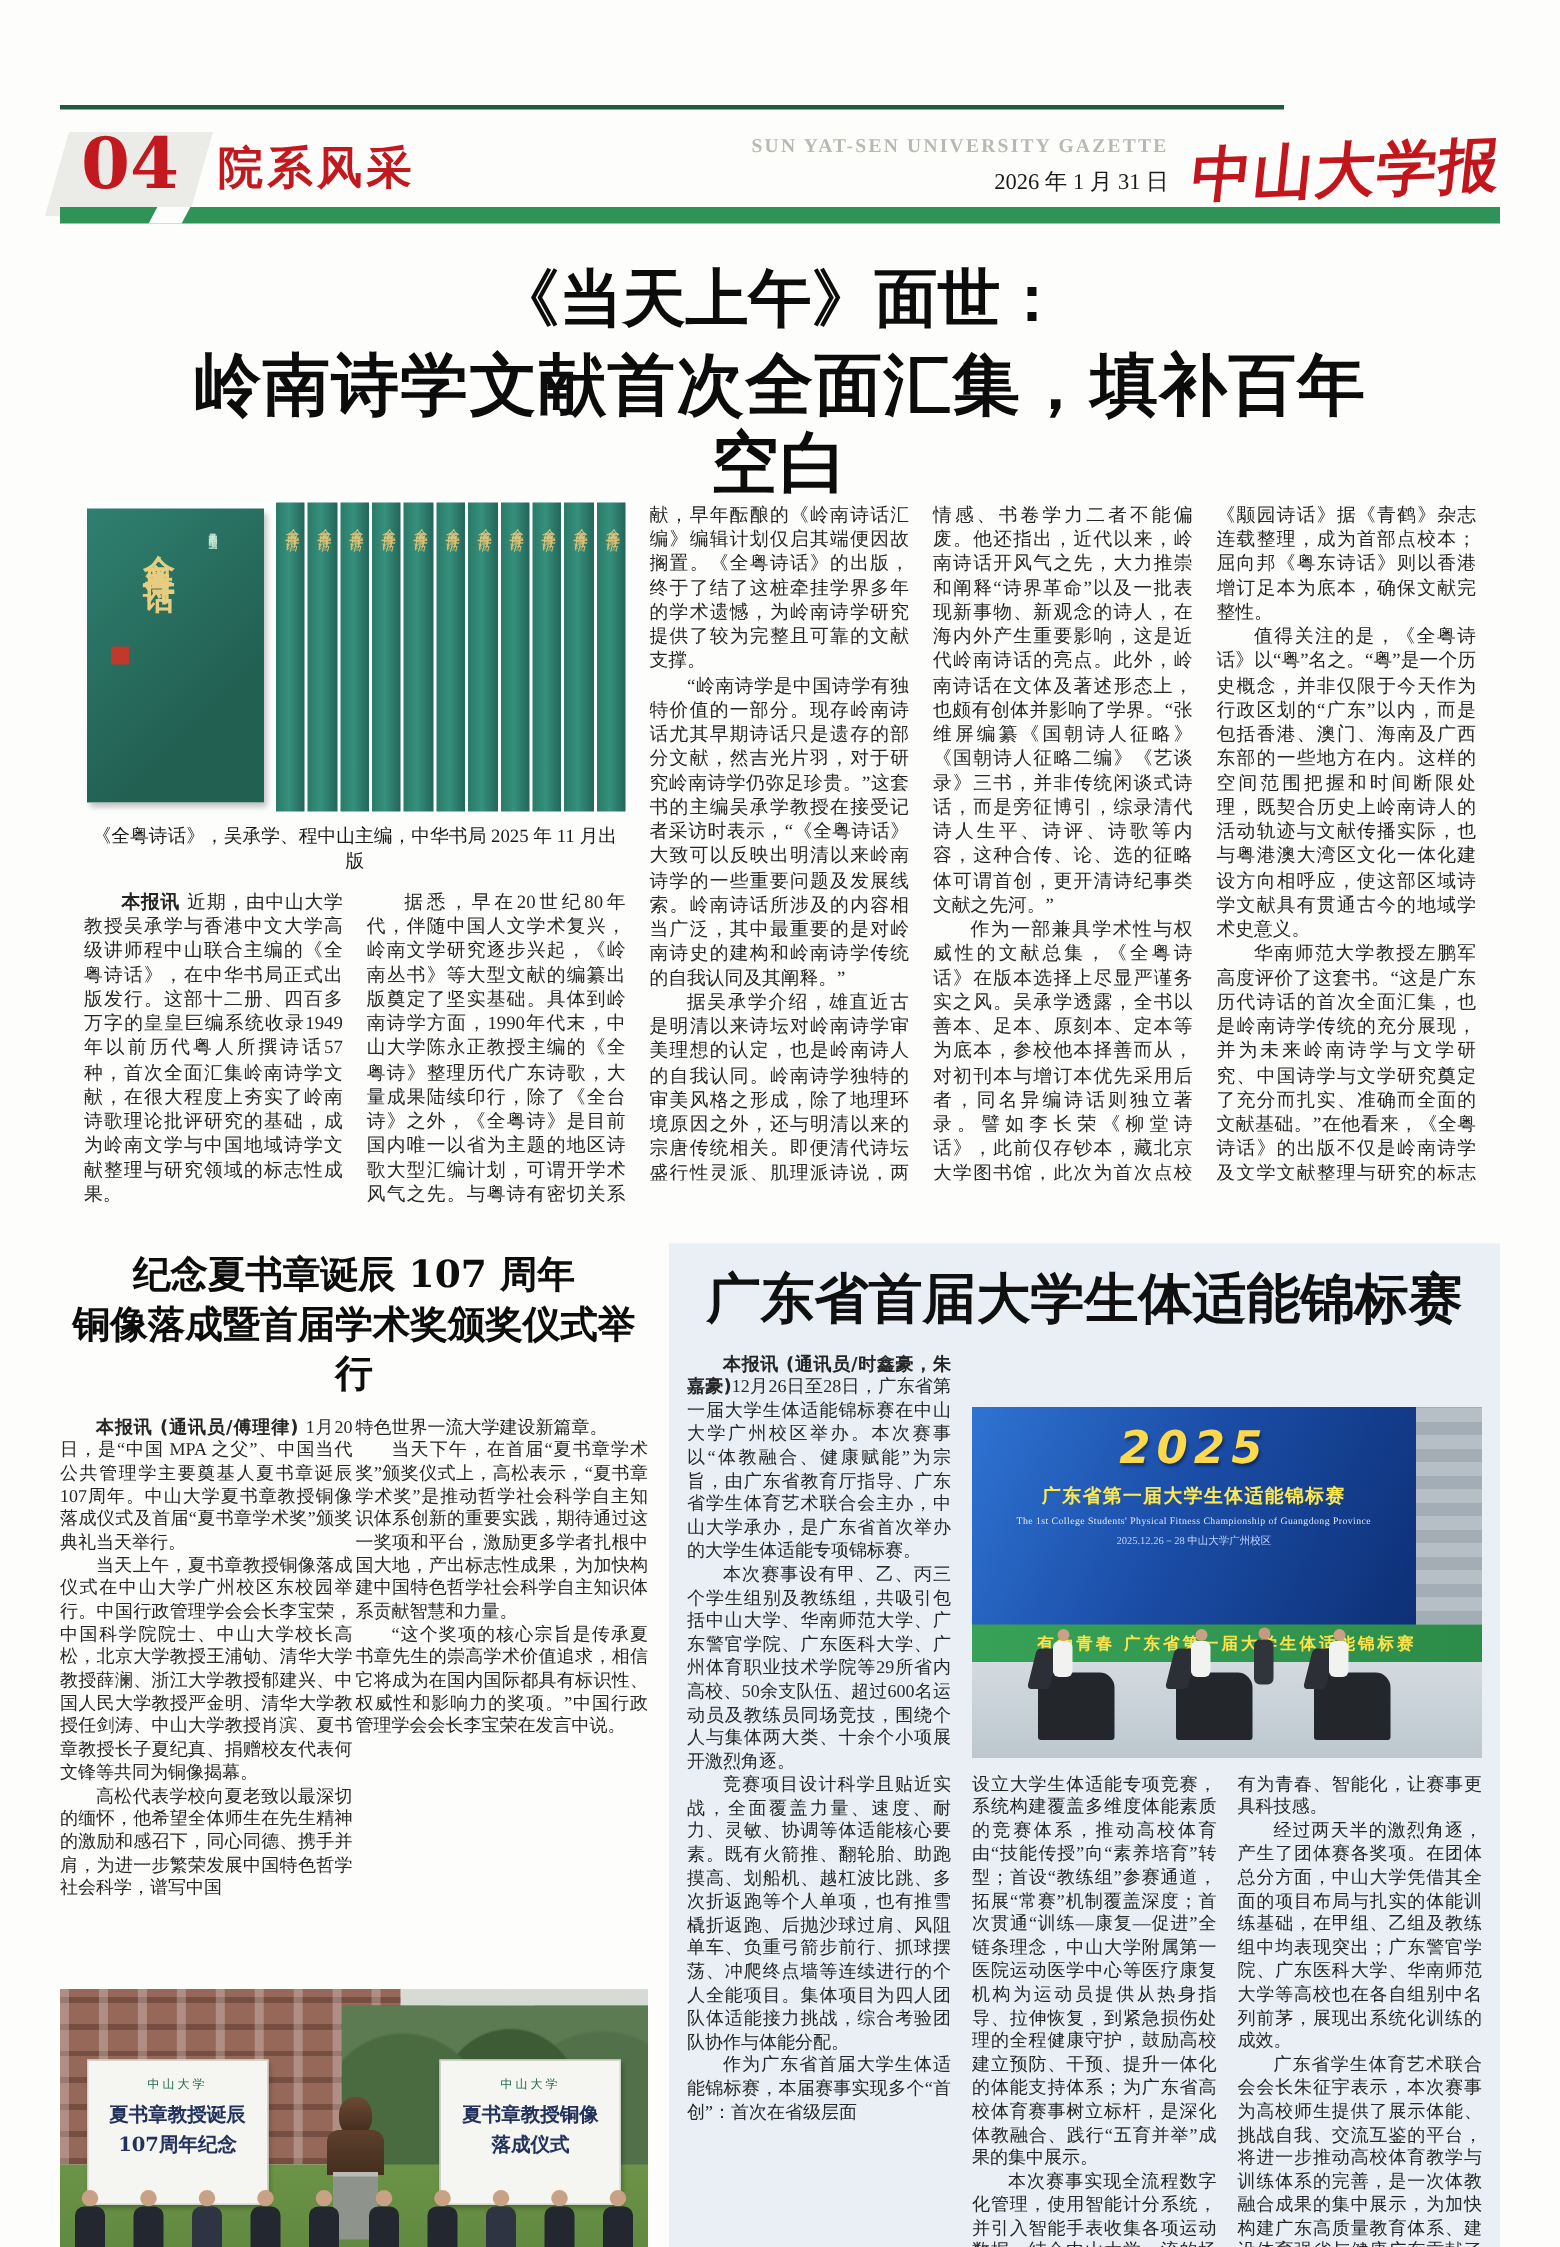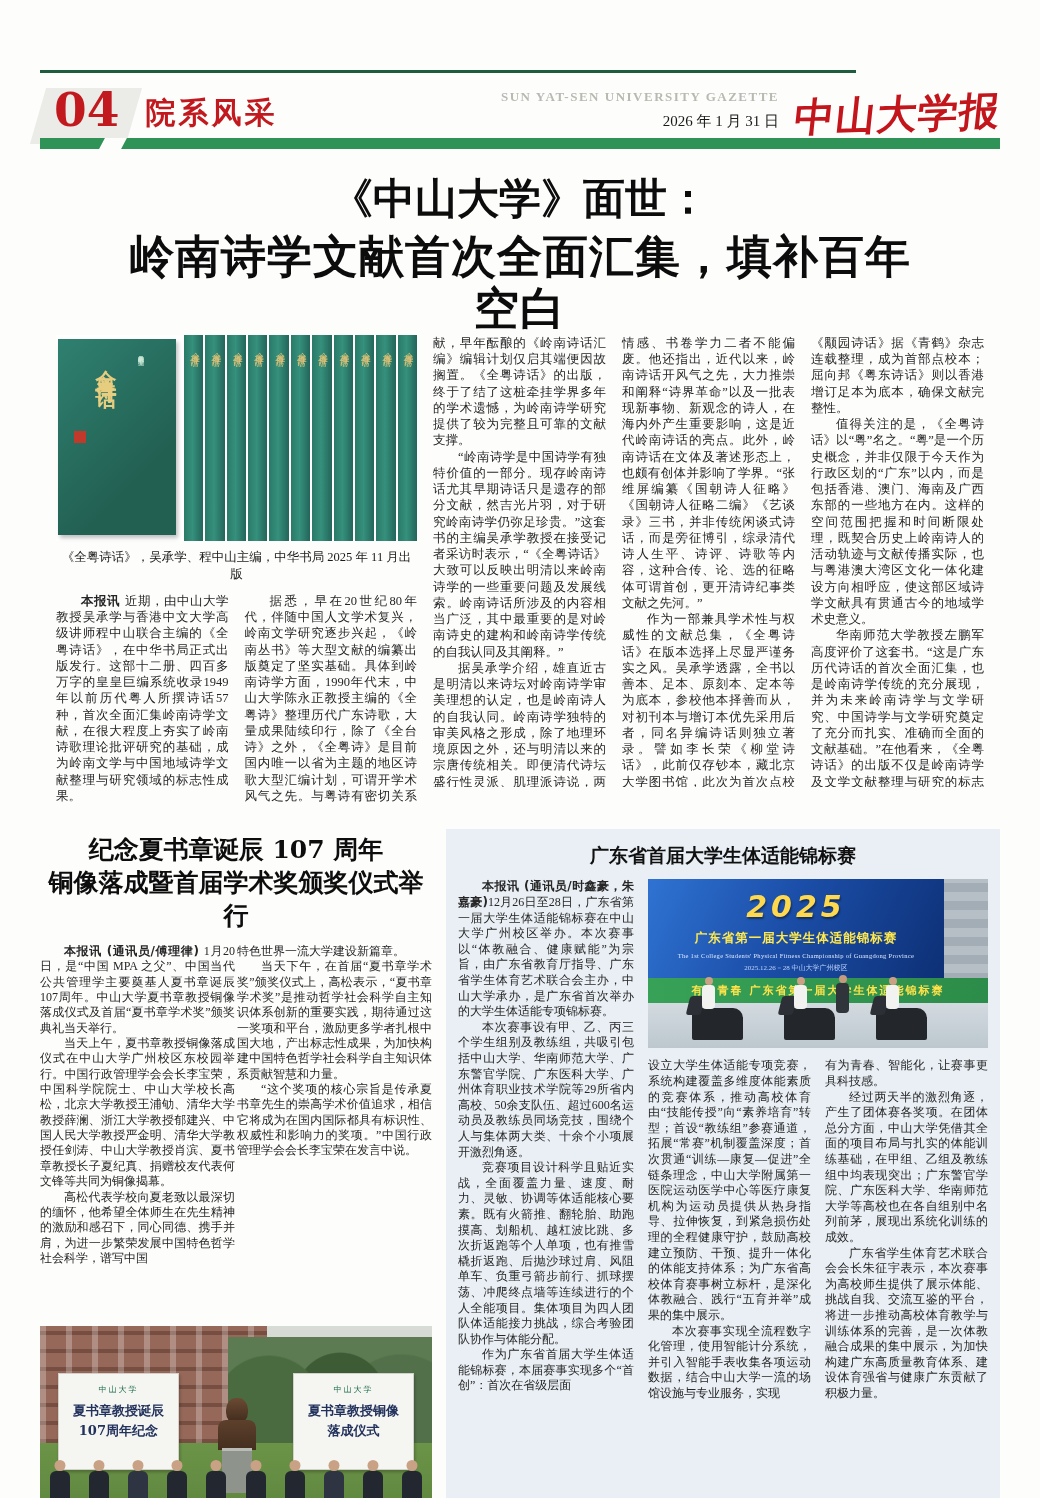--- a/index.html
+++ b/index.html
@@ -98,33 +98,33 @@
              justify-content:space-between;align-items:flex-end;}
   .person{width:7.5%;height:92%;position:relative;}
   .person::before{content:"";position:absolute;top:0;left:50%;transform:translateX(-50%);
                   width:11px;height:11px;border-radius:50%;background:#c9a286;}
   .person::after{content:"";position:absolute;top:11px;left:50%;transform:translateX(-50%);
                  width:20px;height:78%;border-radius:6px 6px 2px 2px;background:#23272f;}
   .person:nth-child(3)::after,.person:nth-child(8)::after{background:#2e3442;}
 
   
   .right-article{flex:1;background:#e9eff5;padding:12px 12px 14px;box-sizing:border-box;}
-  .ra-headline{margin:2px 0 0;text-align:center;font-size:19px;font-weight:900;line-height:1.3;
+  .ra-headline{margin:2px 0 0;text-align:center;font-size:36px;font-weight:900;line-height:1.3;
                color:#101010;font-family:"DejaVu Serif",serif;}
   .ra-headline span{display:block;}
   .ra-body{display:flex;gap:14px;margin-top:12px;}
   .ra-col1{width:176px;flex:none;height:624px;overflow:hidden;}
   .ra-col1 .col{width:100%;}
   .ra-right{flex:1;display:flex;flex-direction:column;min-width:0;}
   .ra-right-cols{display:flex;gap:14px;margin-top:10px;height:374px;overflow:hidden;}
   .ra-right-cols .col{flex:1;min-width:0;}
   .right-article .para{font-size:12px;line-height:1.3;}
 
   
-  .sports-photo{height:169px;position:relative;overflow:hidden;background:#86efac;}
+  .sports-photo{height:234px;position:relative;overflow:hidden;background:#86efac;margin-top:36px;}
   .sp-screen{position:absolute;left:0;top:0;right:13%;height:66%;
              background:linear-gradient(115deg,#2f73d2 0%,#1b4ea8 45%,#0d2f74 100%);
              text-align:center;padding-top:10px;box-sizing:border-box;}
   .sp-year{font-size:30px;font-weight:900;color:#ffd94d;font-style:italic;letter-spacing:4px;
            text-shadow:1px 2px 2px rgba(0,0,0,.4);font-family:"DejaVu Sans",sans-serif;}
   .sp-title-cn{color:#ffe84d;font-size:12.5px;font-weight:bold;margin-top:6px;letter-spacing:1px;}
   .sp-title-en{color:#dfe9ff;font-size:6.5px;margin-top:5px;letter-spacing:.3px;}
   .sp-date{color:#bfd4ff;font-size:7px;margin-top:4px;}
   .sp-stand{position:absolute;right:0;top:0;width:13%;height:66%;
             background:repeating-linear-gradient(0deg,#b6bfc6 0 9px,#a3adb5 9px 18px);}
@@ -170,21 +170,21 @@
         <div class="masthead">中山大学报</div>
       </div>
     </div>
   </div>
   <div class="header-bar">
       <i class="notch"></i>
     </div>
 
   <div class="main-article">
     <h1 class="main-headline">
-      <span class="hl1">《中山大学》面世：</span>
+      <span class="hl1">《当天上午》面世：</span>
       <span class="hl2">岭南诗学文献首次全面汇集，填补百年空白</span>
     </h1>
     <div class="ma-grid">
       <div class="ma-left">
         <div class="figure-books">
           <div class="book-cover">
             <span class="cover-text">全粤诗话</span>
             <i class="cover-seal"></i>
             <span class="cover-editors">吴承学 程中山 主编</span>
           </div>

